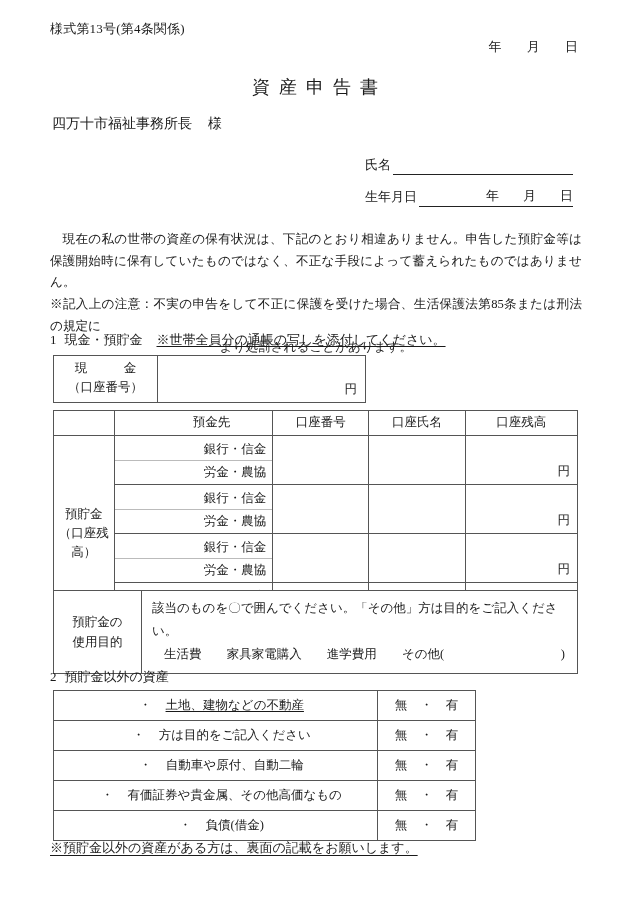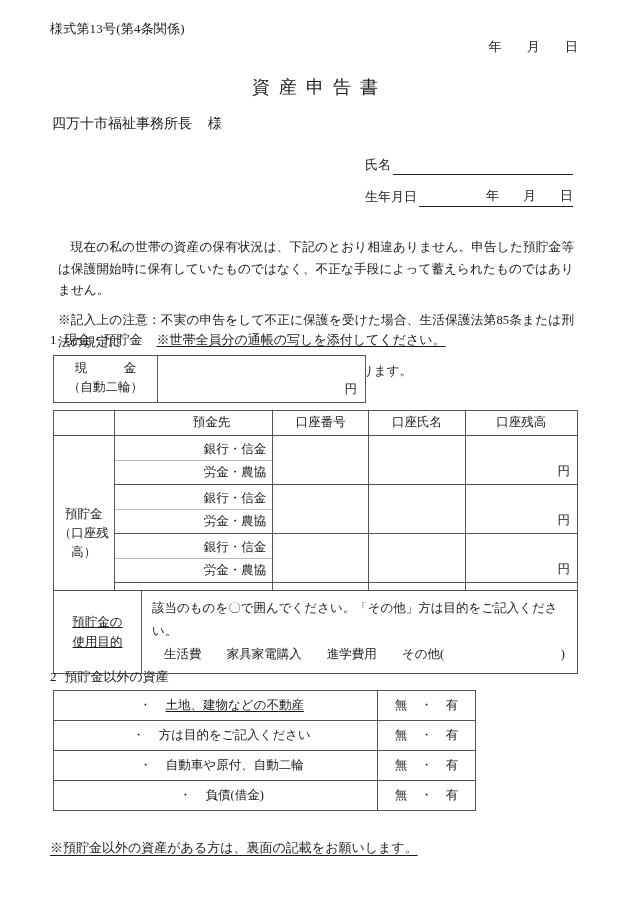--- a/index.html
+++ b/index.html
@@ -93,21 +93,21 @@
   
   .body-text {
     position: absolute;
     left: 50px;
     top: 229px;
     width: 532px;
     font-size: 12.6px;
     line-height: 1.72;
     text-align: justify;
   }
-  .body-text p { margin: 8px; }
+  .body-text p { margin: 0; }
   .body-text .indent { text-indent: 1em; }
   .body-text .centered { text-align: center; }
 
   
   .section-head {
     position: absolute;
     font-size: 13px;
     white-space: nowrap;
   }
   #sec1-head { left: 50px; top: 331px; }
@@ -187,21 +187,20 @@
     padding: 0 7px 4px 0;
   }
 
   
   #purpose-table { left: 53px; top: 590px; width: 525px; }
   #purpose-table .p-lbl {
     width: 87px;
     text-align: center;
     line-height: 1.6;
     padding: 5px 0 6px;
-    text-decoration: underline;
   }
   #purpose-table .p-body {
     padding: 6px 10px 7px 10px;
     line-height: 1.85;
   }
   #purpose-table .opts {
     display: block;
     padding-left: 12px;
     position: relative;
   }
@@ -279,21 +278,21 @@
 
   <div class="section-head" id="sec1-head">
     <span class="num">1</span><span>現金・預貯金</span><span class="note">※世帯全員分の通帳の写しを添付してください。</span>
   </div>
 
   <table class="grid" id="cash-table">
     <tbody>
         <tr>
       <td class="lbl">
         <div class="sp">現　金</div>
-        <div>（自動二輪）</div>
+        <div>（口座番号）</div>
       </td>
       <td class="amount">
         <span></span>
         <span>円</span>
       </td>
     </tr>
   </tbody>
     </table>
 
   <table class="grid" id="deposit-table">
@@ -404,24 +403,32 @@
     <tr>
       <td class="a-item">
         <span class="bullet">・</span><span>自動車や原付、自動二輪</span>
       </td>
       <td class="a-choice">
         <span>無</span><span class="sep">・</span><span>有</span>
       </td>
     </tr>
     <tr>
       <td class="a-item">
-        <span class="bullet">・</span><span>負債(借金)</span>
+        <span class="bullet">・</span><span>有価証券や貴金属、その他高価なもの</span>
       </td>
       <td class="a-choice">
         <span>無</span><span class="sep">・</span><span>有</span>
       </td>
     </tr>
+    <tr>
+      <td class="a-item">
+        <span class="bullet">・</span><span>負債(借金)</span>
+      </td>
+      <td class="a-choice">
+        <span>無</span><span class="sep">・</span><span>有</span>
+      </td>
+    </tr>
   </tbody>
     </table>
 
   <div class="footer-note">※預貯金以外の資産がある方は、裏面の記載をお願いします。</div>
 
 </div>
 
 </body></html>

